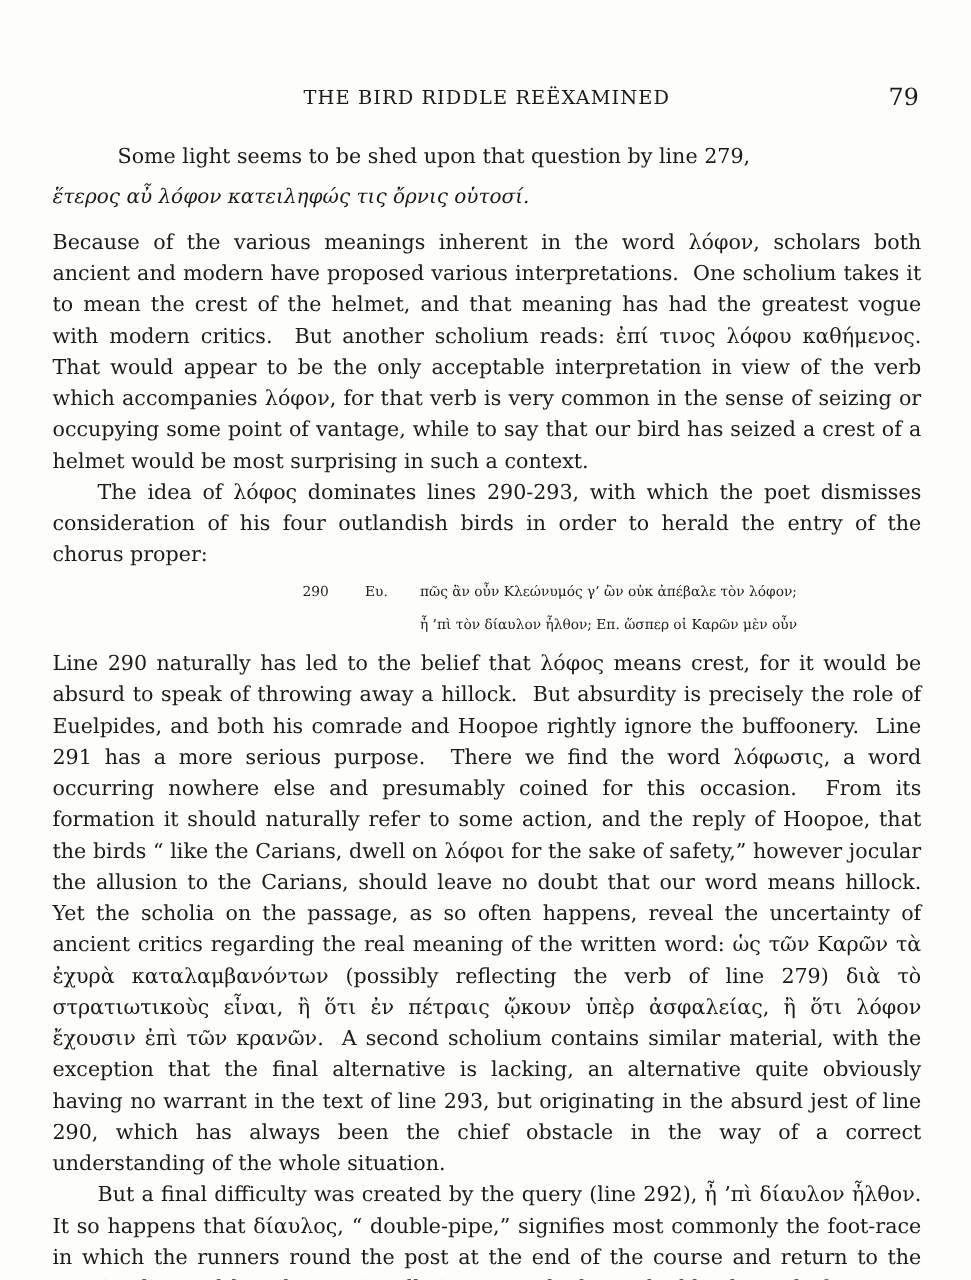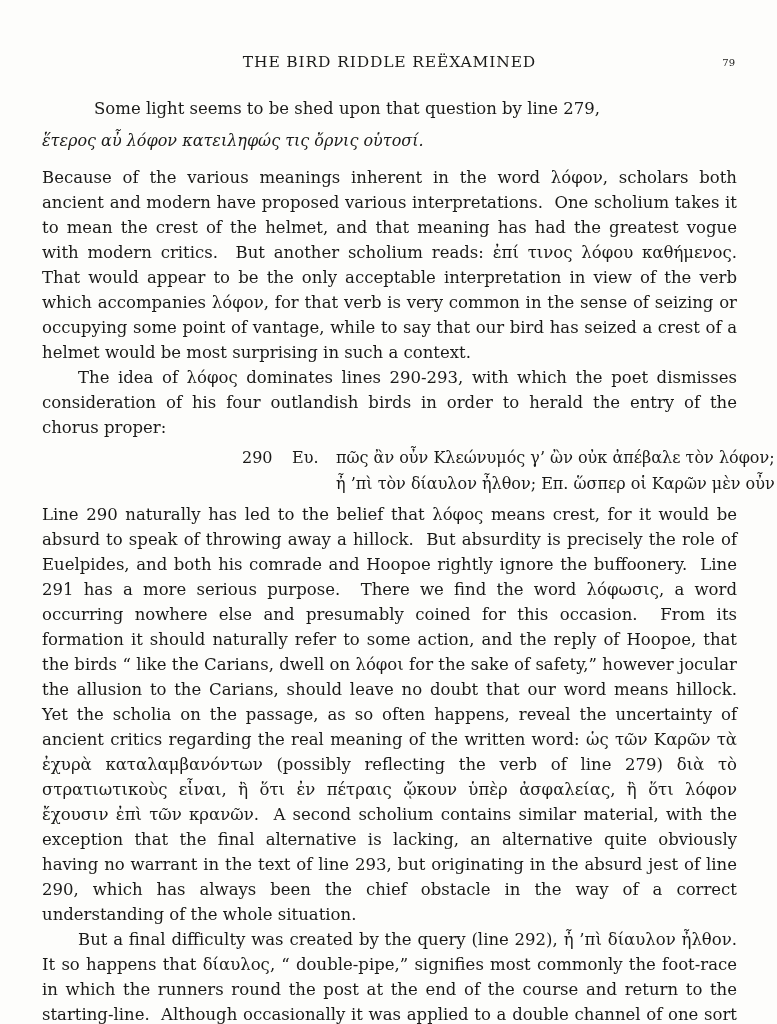--- a/index.html
+++ b/index.html
@@ -8,21 +8,21 @@
     width: 777px;
     height: 1024px;
     overflow: hidden;
     background: #fdfdfb;
   }
   .page {
     position: relative;
     width: 777px;
     height: 1024px;
     box-sizing: border-box;
-    padding: 50px 40px 0 42px;
+    padding: 66px 40px 0 42px;
     background: #fdfdfb;
     color: #1a1a18;
     font-family: "DejaVu Serif", "Liberation Serif", serif;
     font-size: 16.5px;
     line-height: 25px;
   }
   .running-head {
     position: relative;
     height: 22px;
     margin-bottom: 24px;
@@ -31,41 +31,41 @@
     display: block;
     text-align: center;
     font-size: 15.5px;
     letter-spacing: 0.055em;
     white-space: nowrap;
   }
   .folio {
     position: absolute;
     right: 2px;
     top: 0;
-    font-size: 10px;
+    font-size: 19px;
     text-align: right;
   }
   p.body-par {
     margin: 0;
     text-align: justify;
     white-space: pre-wrap;
   }
   p.indent-lg { text-indent: 52px; }
   p.indent    { text-indent: 36px; }
   .gk { }
   .spk { font-style: normal; }
   .display-quote {
     margin: 7px 0 12px 0;
     text-align: left;
     font-style: italic;
     font-size: 16px;
   }
   .verse-block {
     margin: 5px 0 6px 200px;
-    font-size: 16px;
+    font-size: 11px;
     line-height: 25.5px;
   }
   .verse-line {
     display: grid;
     grid-template-columns: 50px 44px auto;
     white-space: nowrap;
   }
   .verse-num { font-style: normal; }
   .verse-speaker { font-style: normal; }
   .verse-text { white-space: pre; }

